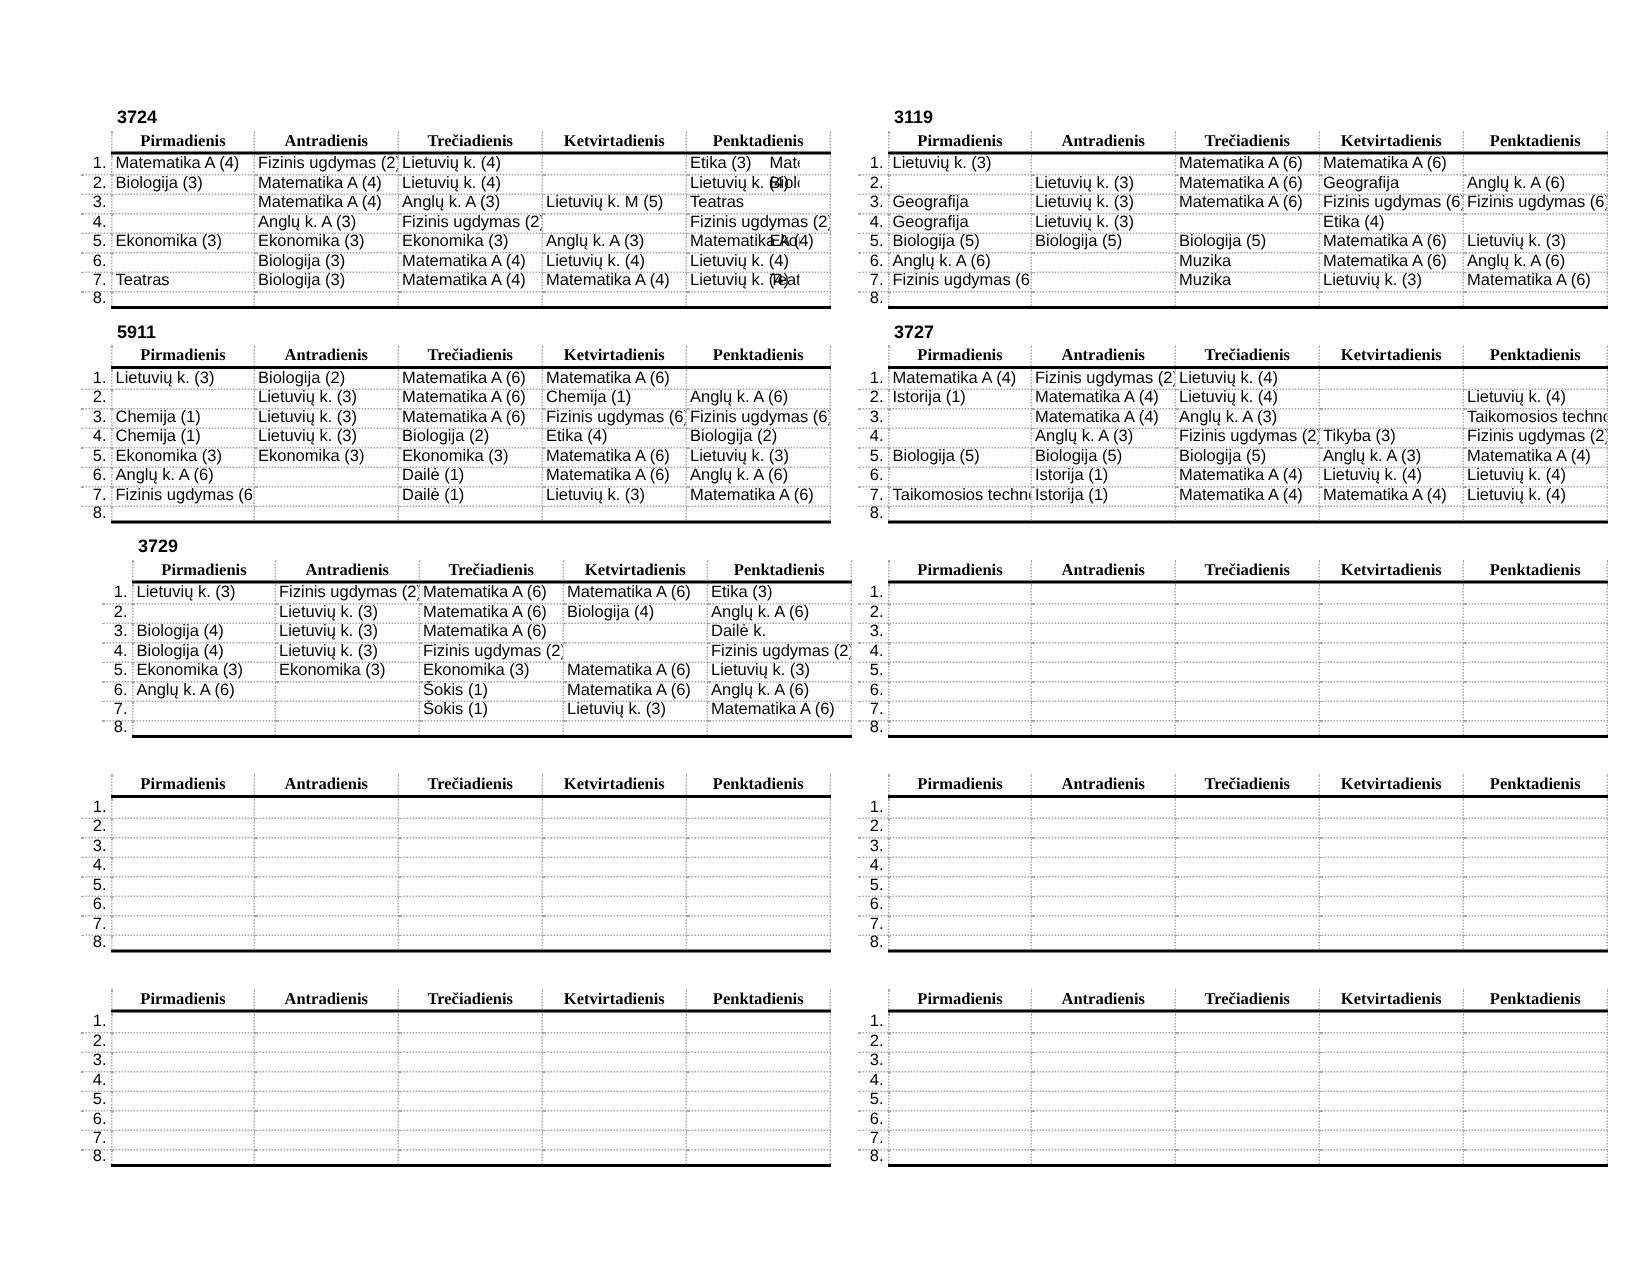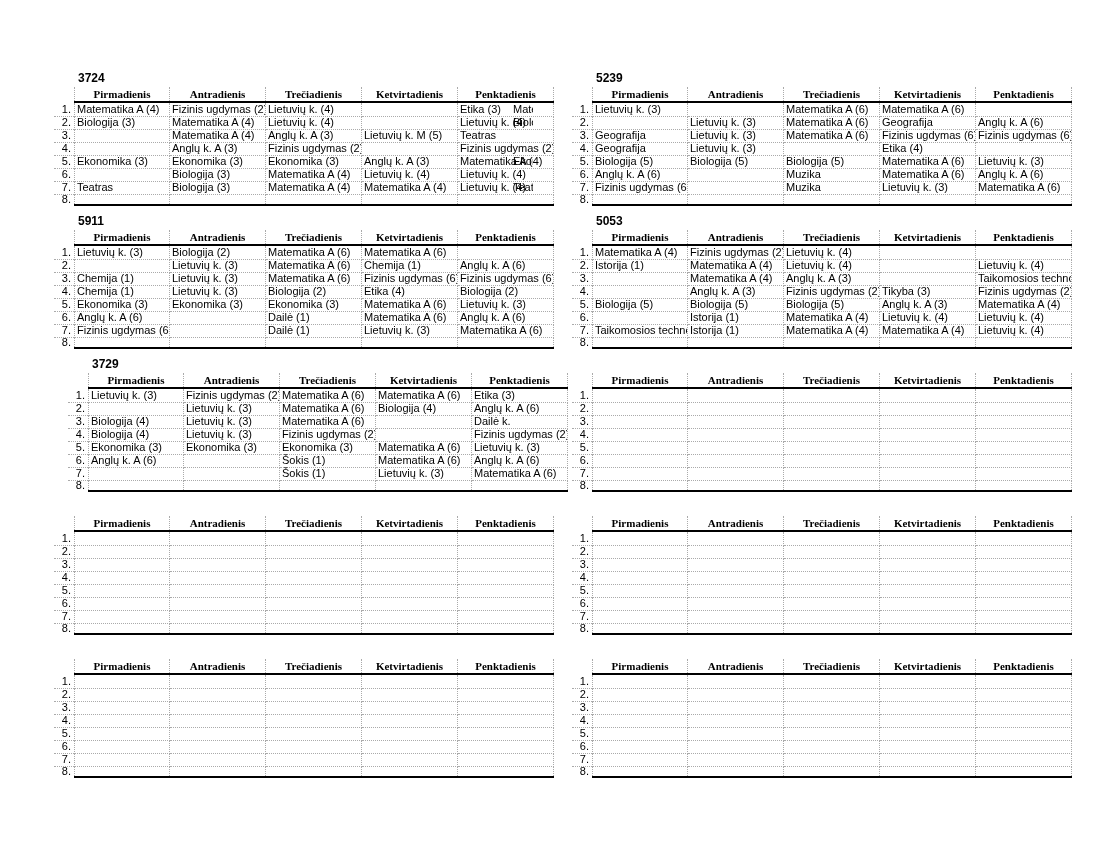--- a/index.html
+++ b/index.html
@@ -114,21 +114,21 @@
         <div class="num">8.</div>
         <div class="cell c0"></div>
         <div class="cell c1"></div>
         <div class="cell c2"></div>
         <div class="cell c3"></div>
         <div class="cell c4"></div>
       </div>
       <div class="rule"></div>
     </div>
     <div class="block" style="left: 528px; top: 70px;">
-      <div class="title">5239</div>
+      <div class="title">3119</div>
       <div class="trow hrow">
         <div class="num"></div>
         <div class="cell c0">Pirmadienis</div>
         <div class="cell c1">Antradienis</div>
         <div class="cell c2">Trečiadienis</div>
         <div class="cell c3">Ketvirtadienis</div>
         <div class="cell c4">Penktadienis</div>
       </div>
       <div class="rule"></div>
       <div class="trow brow">
@@ -268,21 +268,21 @@
         <div class="num">8.</div>
         <div class="cell c0"></div>
         <div class="cell c1"></div>
         <div class="cell c2"></div>
         <div class="cell c3"></div>
         <div class="cell c4"></div>
       </div>
       <div class="rule"></div>
     </div>
     <div class="block" style="left: 528px; top: 213px;">
-      <div class="title">5053</div>
+      <div class="title">3727</div>
       <div class="trow hrow">
         <div class="num"></div>
         <div class="cell c0">Pirmadienis</div>
         <div class="cell c1">Antradienis</div>
         <div class="cell c2">Trečiadienis</div>
         <div class="cell c3">Ketvirtadienis</div>
         <div class="cell c4">Penktadienis</div>
       </div>
       <div class="rule"></div>
       <div class="trow brow">

